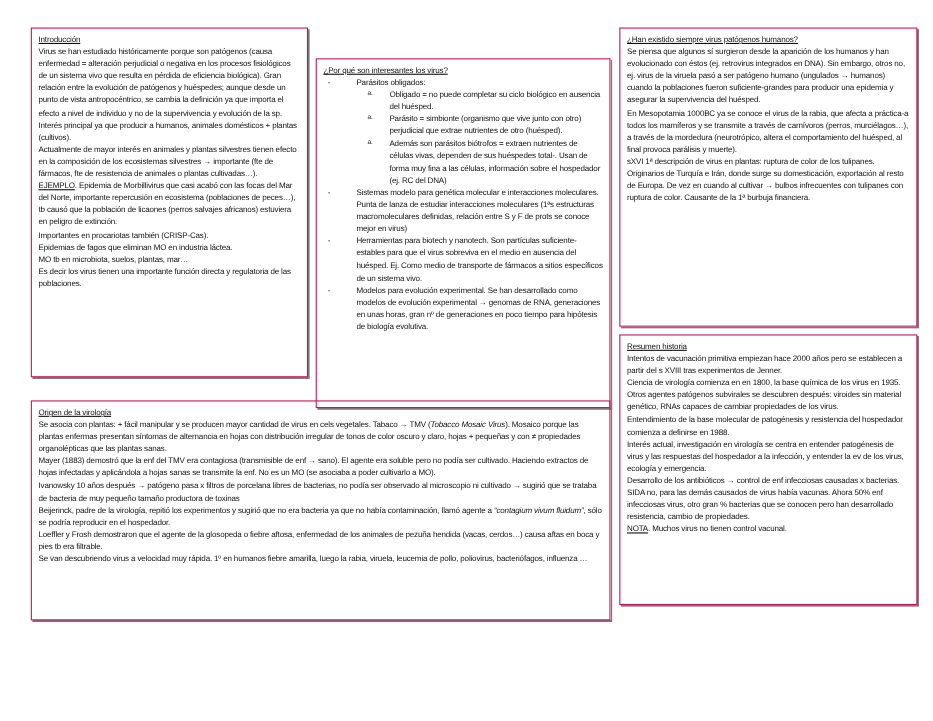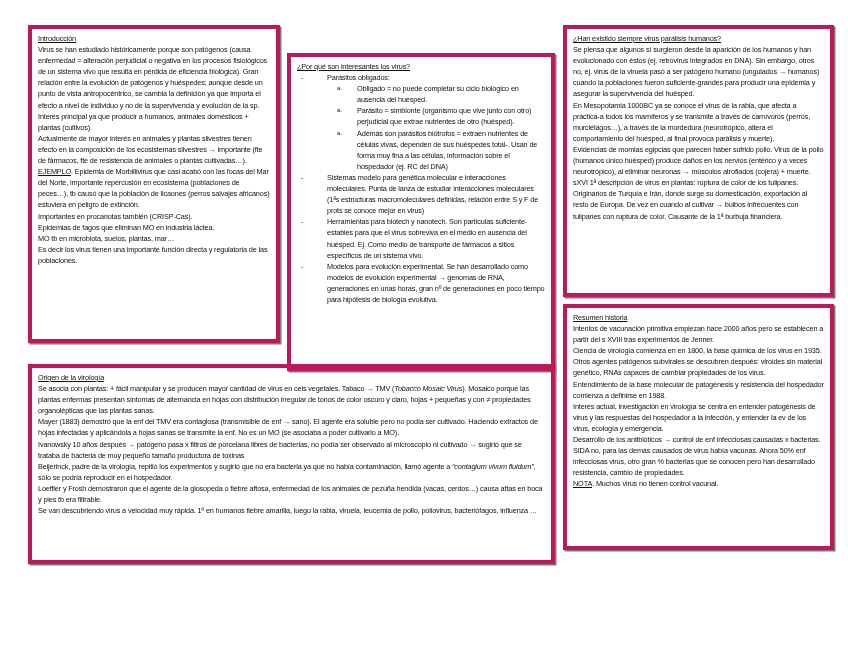--- a/index.html
+++ b/index.html
@@ -2,21 +2,21 @@
 <html><head>
 <meta charset="utf-8">
 <style>
   html, body { margin: 0; padding: 0; }
   body {
     width: 848px; height: 655px; background: #ffffff; position: relative; overflow: hidden;
     font-family: "Liberation Sans", sans-serif; color: #111;
   }
   .box {
     position: absolute; box-sizing: border-box;
-    border: 4px solid #be185d;
+    border: 1px solid #be185d;
     box-shadow: 1.5px 1.5px 0 #7a7a7a;
     padding: 4px 6px 3px 6px;
     font-size: 7.3px; line-height: 11.1px;
     letter-spacing: -0.15px;
   }
   .title { text-decoration: underline; display: block; }
   .p { display: block; }
   .u { text-decoration: underline; }
   .i { font-style: italic; }
   ul.dash { list-style: none; margin: 0; padding: 0; }
@@ -52,24 +52,23 @@
         <li><span class="mk">a.</span><span>Además son parásitos biótrofos = extraen nutrientes de células vivas, dependen de sus huéspedes total-. Usan de forma muy fina a las células, información sobre el hospedador (ej. RC del DNA)</span></li>
       </ol>
     </li>
     <li>Sistemas modelo para genética molecular e interacciones moleculares. Punta de lanza de estudiar interacciones moleculares (1ªs estructuras macromoleculares definidas, relación entre S y F de prots se conoce mejor en virus)</li>
     <li>Herramientas para biotech y nanotech. Son partículas suficiente-estables para que el virus sobreviva en el medio en ausencia del huésped. Ej. Como medio de transporte de fármacos a sitios específicos de un sistema vivo.</li>
     <li>Modelos para evolución experimental. Se han desarrollado como modelos de evolución experimental → genomas de RNA, generaciones en unas horas, gran nº de generaciones en poco tiempo para hipótesis de biología evolutiva.</li>
   </ul>
 </div>
 
 <div class="box" style="left:563px; top:25px; width:271px; height:272px;">
-  <span class="title">¿Han existido siempre virus parálisis humanos?</span>
+  <span class="title">¿Han existido siempre virus patógenos humanos?</span>
   <span class="p">Se piensa que algunos sí surgieron desde la aparición de los humanos y han evolucionado con éstos (ej. retrovirus integrados en DNA). Sin embargo, otros no, ej. virus de la viruela pasó a ser patógeno humano (ungulados → humanos) cuando la poblaciones fueron suficiente-grandes para producir una epidemia y asegurar la supervivencia del huésped.</span>
   <span class="p">En Mesopotamia 1000BC ya se conoce el virus de la rabia, que afecta a práctica-a todos los mamíferos y se transmite a través de carnívoros (perros, murciélagos…), a través de la mordedura (neurotrópico, altera el comportamiento del huésped, al final provoca parálisis y muerte).</span>
-  <span class="p">Evidencias de momias egipcias que parecen haber sufrido polio. Virus de la polio (humanos único huésped) produce daños en los nervios (entérico y a veces neurotrópico), al eliminar neuronas → músculos atrofiados (cojera) + muerte.</span>
   <span class="p">sXVI 1ª descripción de virus en plantas: ruptura de color de los tulipanes. Originarios de Turquía e Irán, donde surge su domesticación, exportación al resto de Europa. De vez en cuando al cultivar → bulbos infrecuentes con tulipanes con ruptura de color. Causante de la 1ª burbuja financiera.</span>
 </div>
 
 <div class="box" style="left:28px; top:364px; width:527px; height:200px;">
   <span class="title">Origen de la virología</span>
   <span class="p"><span>Se asocia con plantas: + fácil manipular y se producen mayor cantidad de virus en cels vegetales.  Tabaco → TMV (</span><span class="i">Tobacco Mosaic Virus</span><span>). Mosaico porque las plantas enfermas presentan síntomas de alternancia en hojas con distribución irregular de tonos de color oscuro y claro, hojas + pequeñas y con ≠ propiedades organolépticas que las plantas sanas.</span></span>
   <span class="p">Mayer (1883) demostró que la enf del TMV era contagiosa (transmisible de enf → sano). El agente era soluble pero no podía ser cultivado. Haciendo extractos de hojas infectadas y aplicándola a hojas sanas se transmite la enf. No es un MO (se asociaba a poder cultivarlo a MO).</span>
   <span class="p">Ivanowsky 10 años después → patógeno pasa x filtros de porcelana libres de bacterias, no podía ser observado al microscopio ni cultivado → sugirió que se trataba de bacteria de muy pequeño tamaño productora de toxinas</span>
   <span class="p"><span>Beijerinck, padre de la virología, repitió los experimentos y sugirió que no era bacteria ya que no había contaminación, llamó agente a </span><span class="i">“contagium vivum fluidum”</span><span>, sólo se podría reproducir en el hospedador.</span></span>
   <span class="p">Loeffler y Frosh demostraron que el agente de la glosopeda o fiebre aftosa, enfermedad de los animales de pezuña hendida (vacas, cerdos…) causa aftas en boca y pies tb era filtrable.</span>

